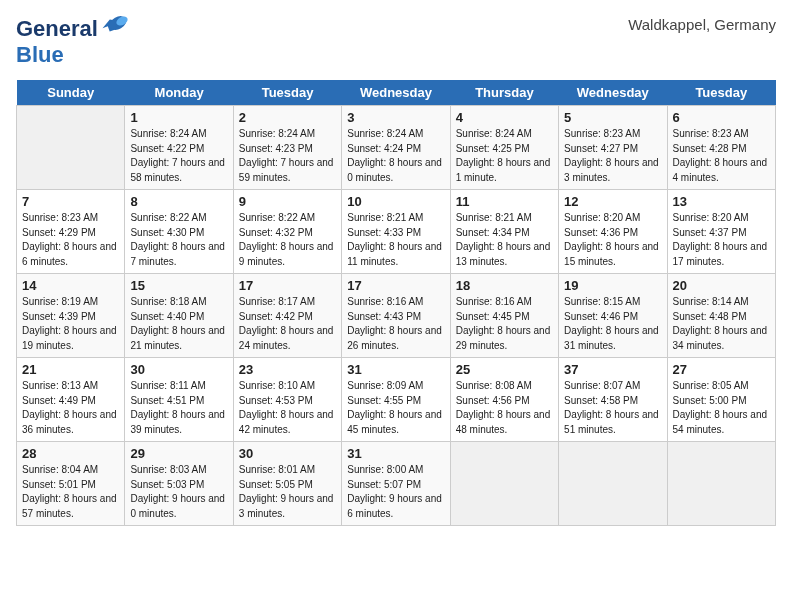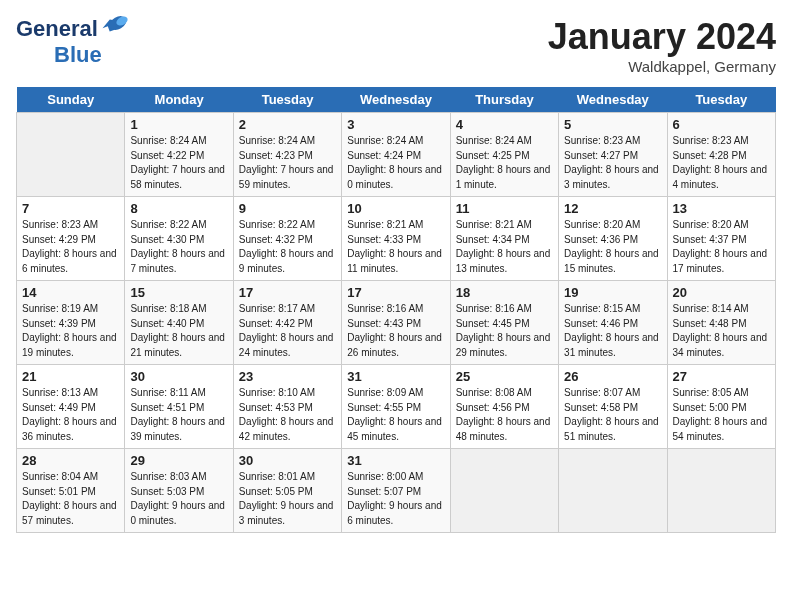--- a/index.html
+++ b/index.html
@@ -83,25 +83,24 @@
   <div class="logo">
     <div class="logo-line">
       <span style="font-size:22px;font-weight:bold;color:#1a3a6b;">General</span>
       <svg width="28" height="28" viewBox="0 0 28 28" style="margin-left:2px;margin-top:-4px;">
         <polygon points="14,4 28,12 20,12 20,20 8,20 8,12 0,12" fill="#2a6db5" transform="rotate(-20,14,14) scale(0.7) translate(4,4)"></polygon>
         <ellipse cx="18" cy="10" rx="9" ry="6" fill="#2a6db5" transform="rotate(-30,18,10)"></ellipse>
         <ellipse cx="22" cy="8" rx="6" ry="4" fill="#5aabee" transform="rotate(-30,22,8)"></ellipse>
       </svg>
     </div>
     <div>
-      <span style="font-size:22px;font-weight:bold;color:#2a6db5;margin-left:38px;">Blue</span>
+      <span style="font-size:22px;font-weight:bold;color:#2a6db5;">Blue</span>
     </div>
   </div>
   <div class="title-block">
-    <div class="month-title">January 2024</div>
     <div class="location">Waldkappel, Germany</div>
   </div>
 </div>
 
 <table>
   <thead>
     <tr>
     <th>Sunday</th>
         <th>Monday</th>
         <th>Tuesday</th>
@@ -214,21 +213,21 @@
         </td>
         <td>
           <span class="day-num">31</span>
           <div class="day-info">Sunrise: 8:09 AM<br>Sunset: 4:55 PM<br>Daylight: 8 hours and 45 minutes.</div>
         </td>
         <td>
           <span class="day-num">25</span>
           <div class="day-info">Sunrise: 8:08 AM<br>Sunset: 4:56 PM<br>Daylight: 8 hours and 48 minutes.</div>
         </td>
         <td>
-          <span class="day-num">26</span>
+          <span class="day-num">37</span>
           <div class="day-info">Sunrise: 8:07 AM<br>Sunset: 4:58 PM<br>Daylight: 8 hours and 51 minutes.</div>
         </td>
         <td>
           <span class="day-num">27</span>
           <div class="day-info">Sunrise: 8:05 AM<br>Sunset: 5:00 PM<br>Daylight: 8 hours and 54 minutes.</div>
         </td>
       </tr>
       <tr>
         <td>
           <span class="day-num">28</span>

